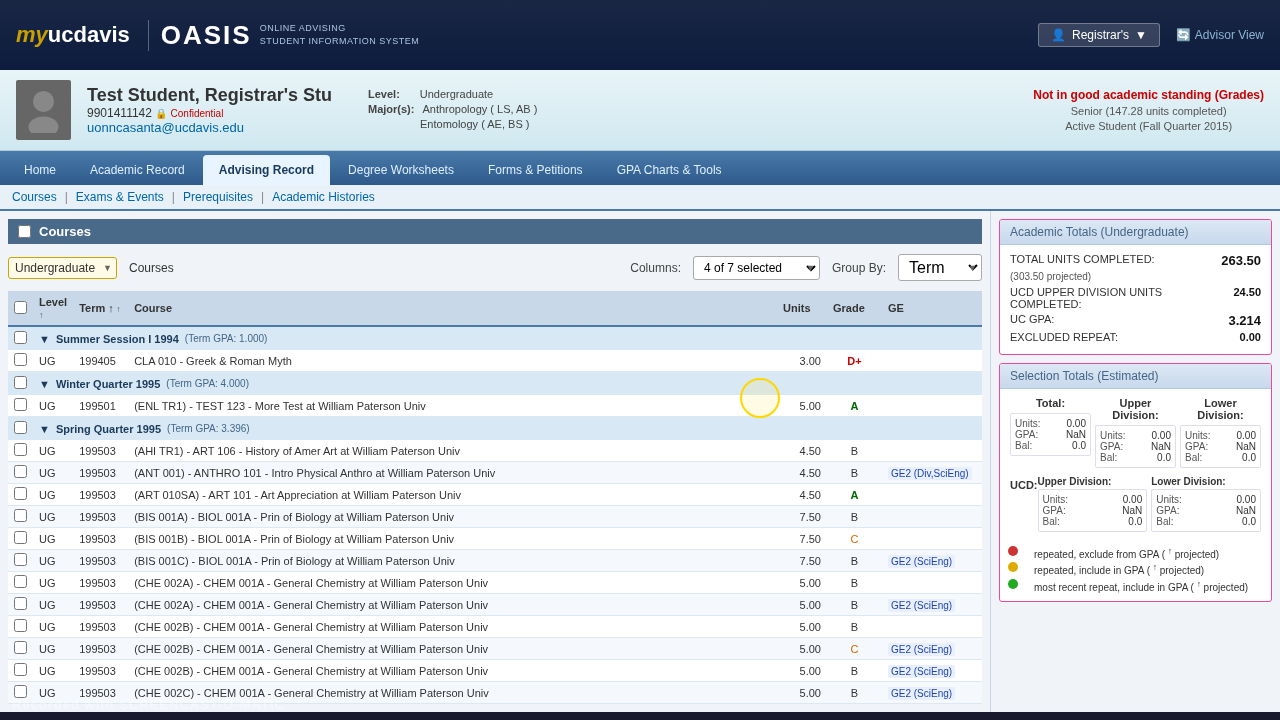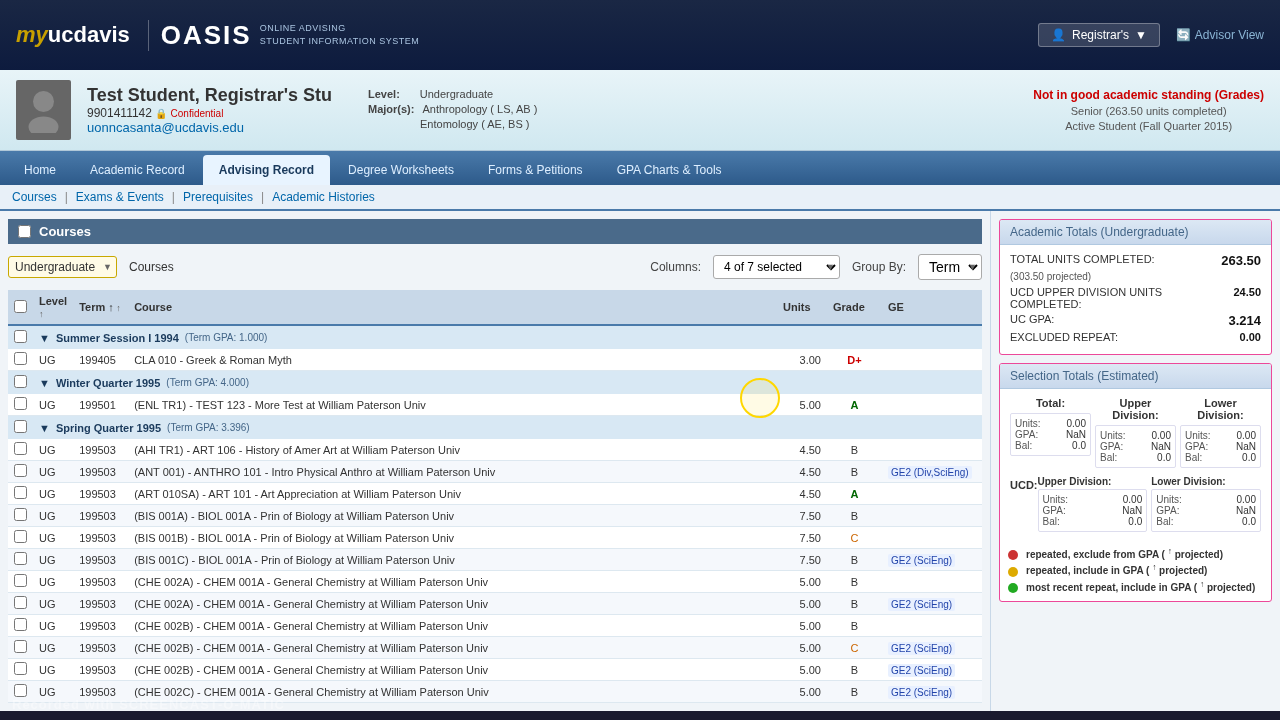--- a/index.html
+++ b/index.html
@@ -128,22 +128,22 @@
       background: #fff;
       border: 1px solid #aaa;
       padding: 3px 20px 3px 6px;
       font-size: 12px;
       border-radius: 3px;
       cursor: pointer;
     }
     .group-select {
       background: #fff;
       border: 1px solid #aaa;
-      padding: 3px 4px 3px 6px;
-      font-size: 14px;
+      padding: 3px 20px 3px 6px;
+      font-size: 16px;
       border-radius: 3px;
       cursor: pointer;
     }
 
     
     .course-table {
       width: 100%;
       border-collapse: collapse;
       font-size: 11px;
     }
@@ -240,21 +240,21 @@
     .totals-col-header { font-weight: bold; color: #333; font-size: 11px; text-align: center; margin-bottom: 4px; }
     .totals-col { border: 1px solid #dde; padding: 4px; border-radius: 2px; font-size: 10px; text-align: right; }
     .totals-col .row { display: flex; justify-content: space-between; }
     .totals-col .row span { color: #555; }
     .totals-col .row .val { color: #333; }
 
     .ucd-section { margin-top: 8px; }
     .ucd-label { font-weight: bold; font-size: 11px; padding-top: 3px; }
 
     .legend-area { padding: 6px 8px; font-size: 10px; }
-    .legend-item { display: flex; align-items: flex-end; gap: 8px; margin-bottom: 2px; font-weight: bold; }
+    .legend-item { display: flex; align-items: flex-start; gap: 16px; margin-bottom: 2px; }
     .dot { width: 10px; height: 10px; border-radius: 50%; display: inline-block; flex-shrink: 0; }
     .dot-red { background: #cc3333; }
     .dot-yellow { background: #ddaa00; }
     .dot-green { background: #22aa22; }
 
     .screencast-watermark {
       position: fixed;
       bottom: 8px;
       left: 12px;
       font-size: 13px;
@@ -320,21 +320,21 @@
       <div class="row">
         <span class="label-bold">Major(s):</span>
         <span style="">Anthropology ( LS, AB )</span>
       </div>
       <div class="row" style="padding-left:52px;">
         <span>Entomology ( AE, BS )</span>
       </div>
     </div>
     <div class="standing-area">
       <div class="not-good">Not in good academic standing (Grades)</div>
-      <div class="standing-detail">Senior (263.50 units completed)</div>
+      <div class="standing-detail">Senior (147.28 units completed)</div>
       <div class="standing-detail">Active Student (Fall Quarter 2015)</div>
     </div>
   </div>
 
   <div class="nav-tabs">
     <div class="nav-tab">Home</div>
     <div class="nav-tab">Academic Record</div>
     <div class="nav-tab active">Advising Record</div>
     <div class="nav-tab">Degree Worksheets</div>
     <div class="nav-tab">Forms &amp; Petitions</div>

